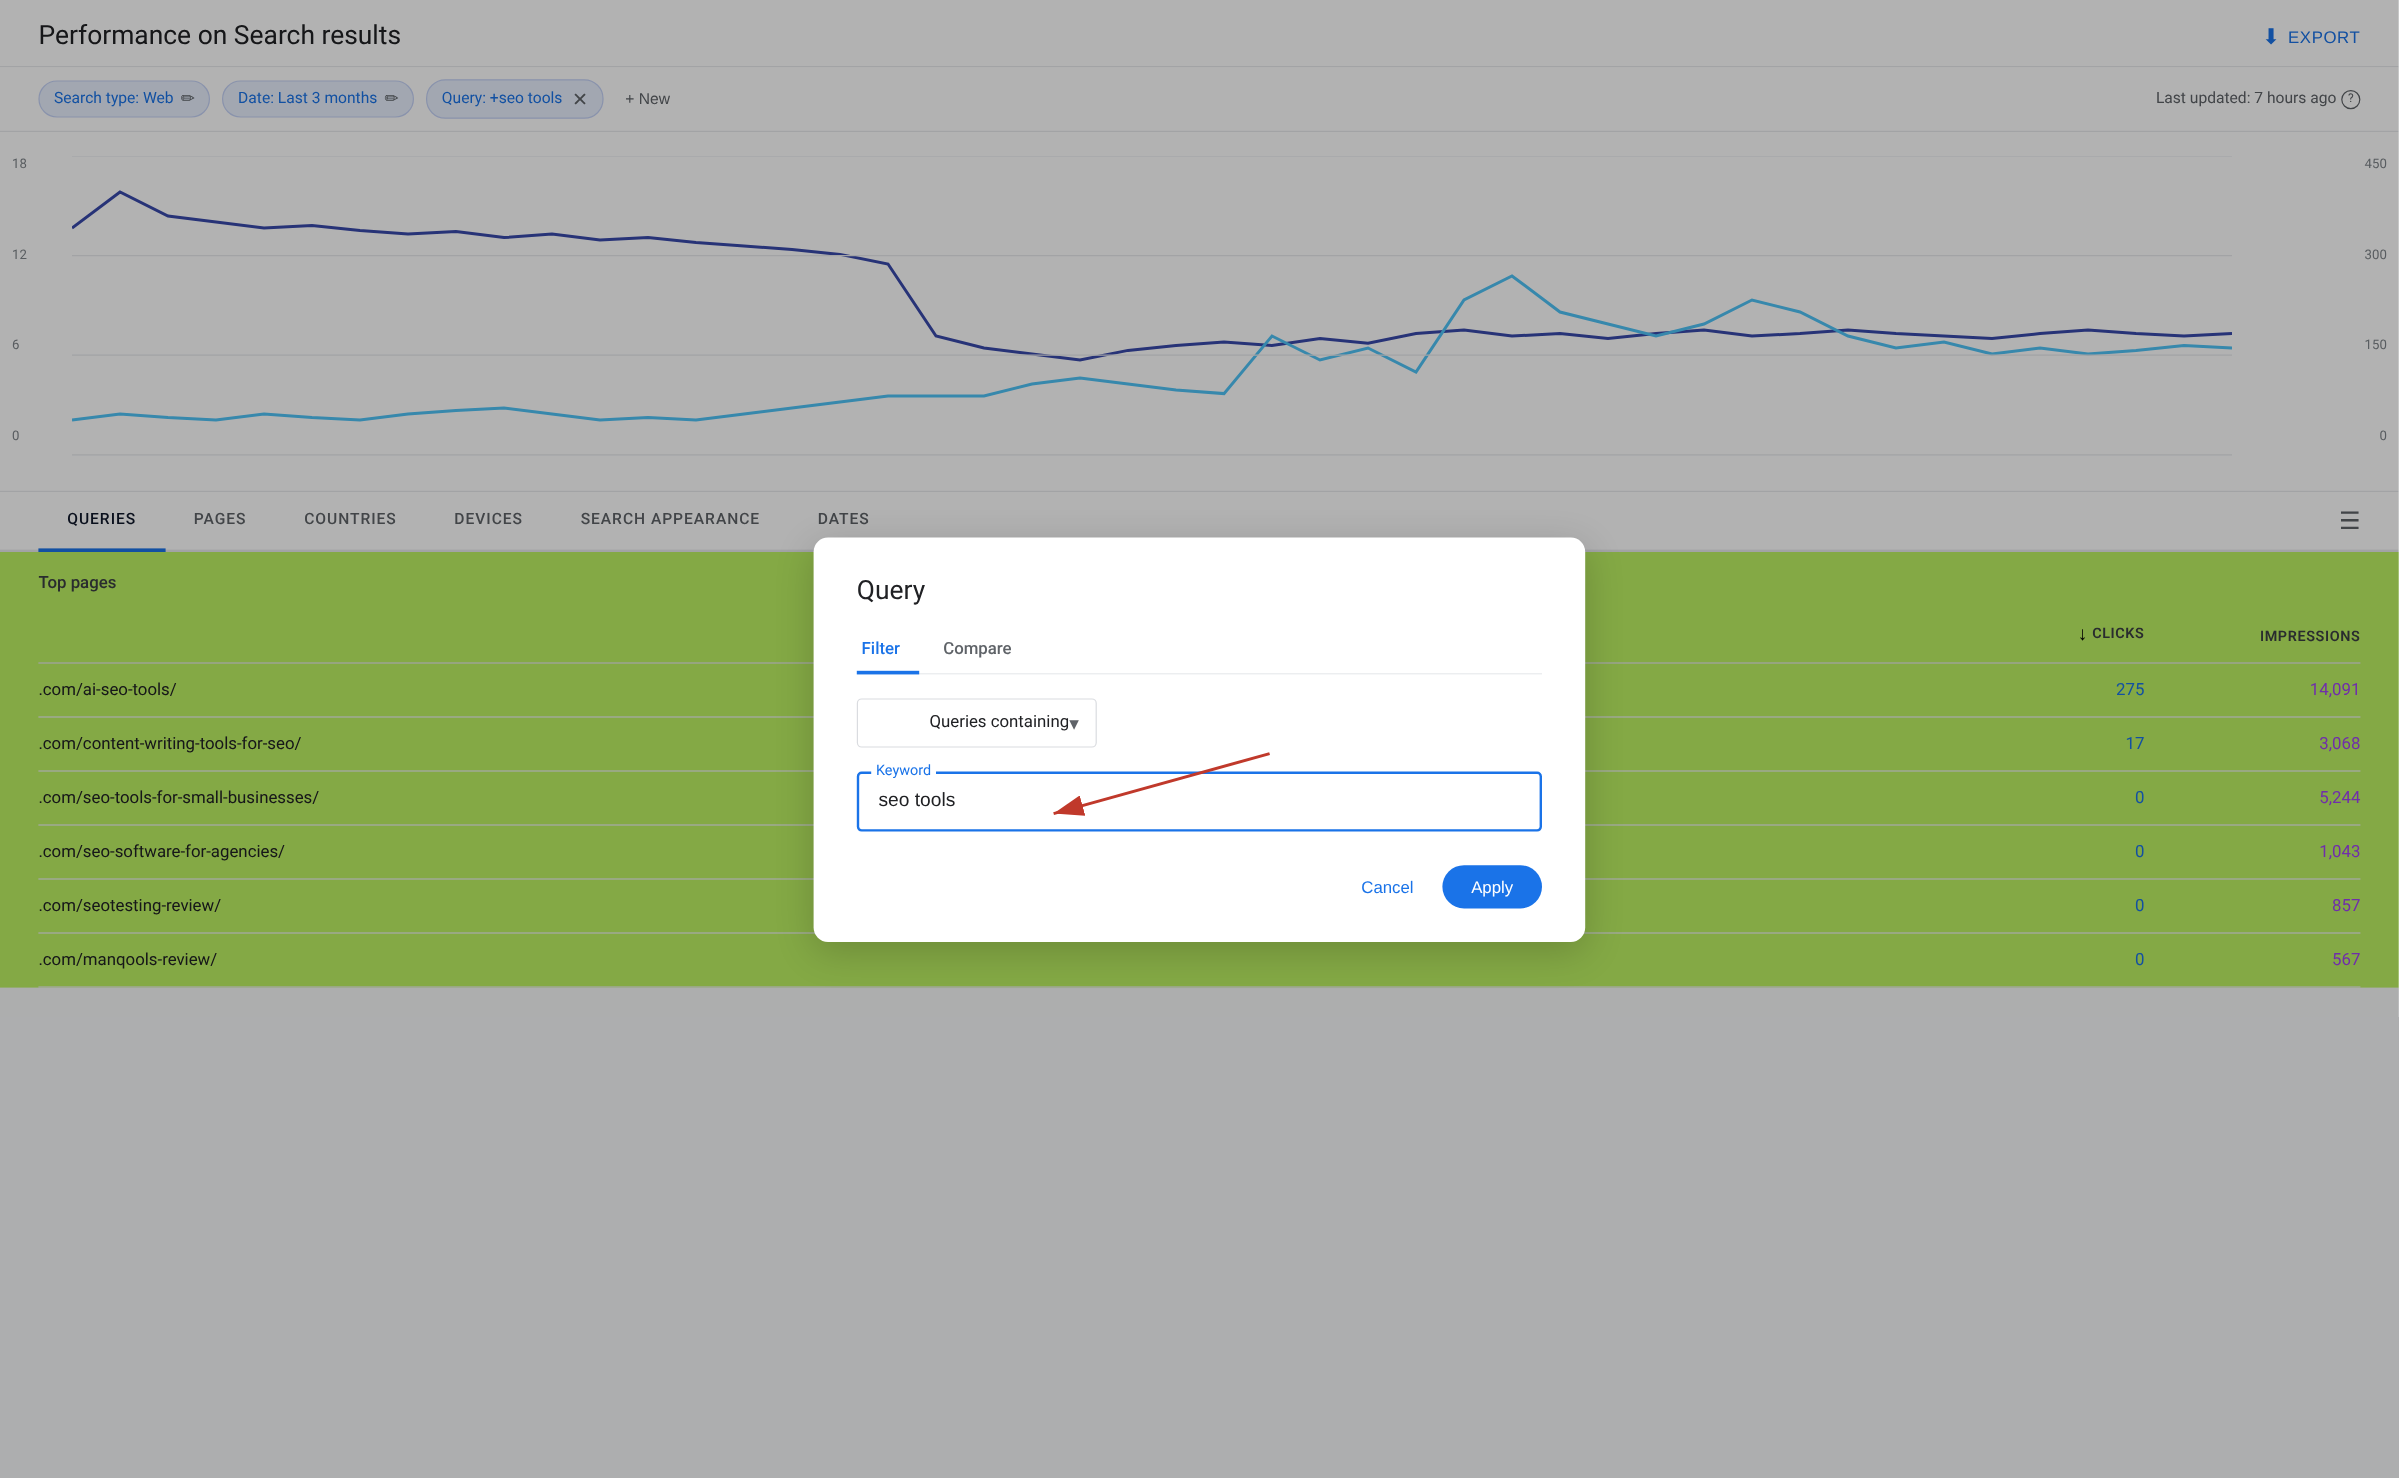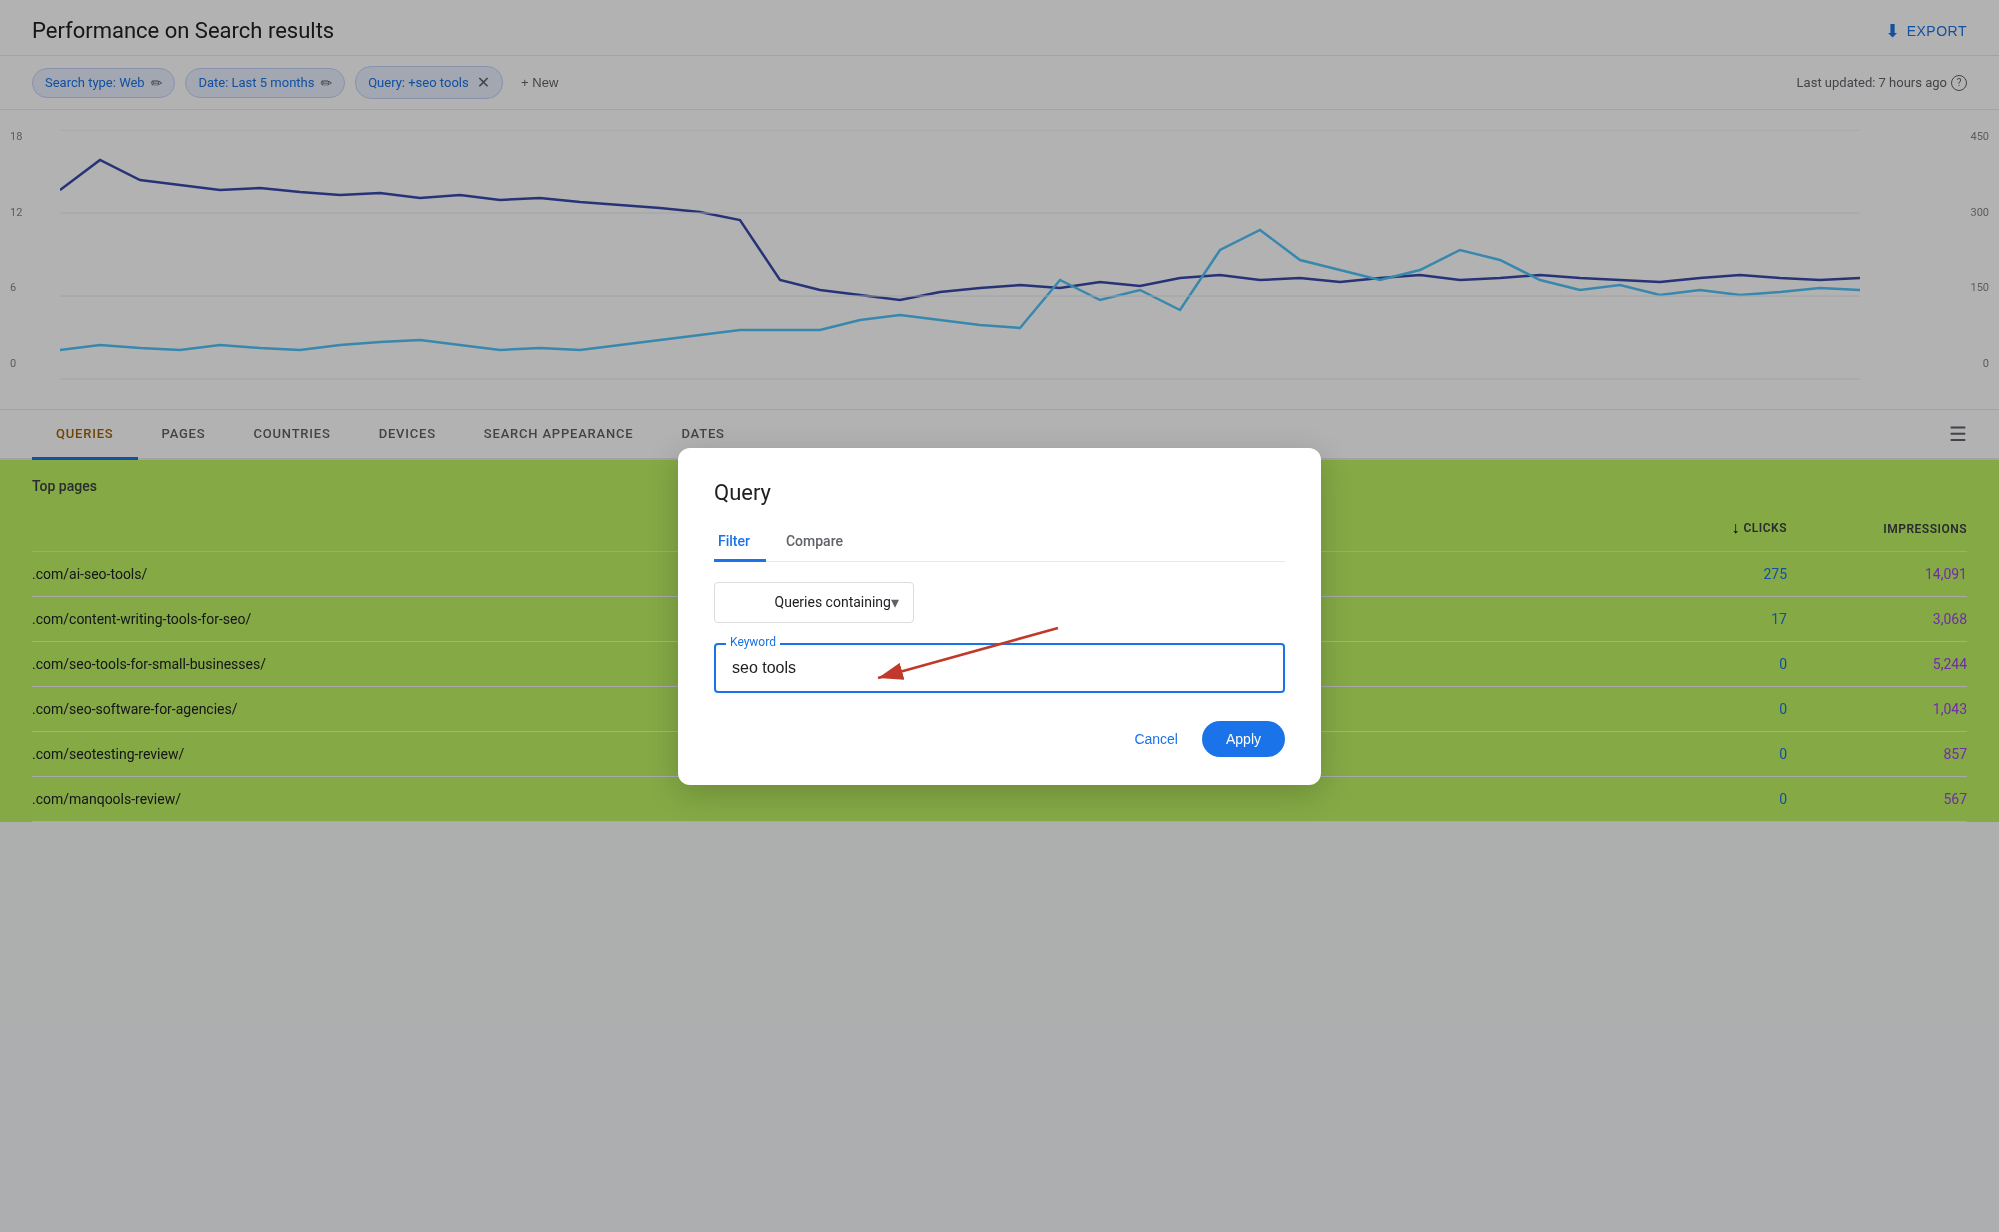--- a/index.html
+++ b/index.html
@@ -167,21 +167,21 @@
       font-size: 13px;
       font-weight: 500;
       color: #5f6368;
       letter-spacing: 0.8px;
       cursor: pointer;
       border-bottom: 3px solid transparent;
       margin-bottom: -2px;
       text-transform: uppercase;
     }
     .tab-item.active {
-      color: #a16207;
+      color: #0f172a;
       border-bottom: 3px solid #1a73e8;
     }
     .filter-icon-right {
       margin-left: auto;
       cursor: pointer;
       color: #5f6368;
       font-size: 20px;
     }
 
     
@@ -362,21 +362,21 @@
     <span>EXPORT</span>
   </button>
 </div>
 
 <div class="filter-bar">
   <div class="filter-chip">
     <span>Search type: Web</span>
     <span class="chip-icon">✏</span>
   </div>
   <div class="filter-chip">
-    <span>Date: Last 5 months</span>
+    <span>Date: Last 3 months</span>
     <span class="chip-icon">✏</span>
   </div>
   <div class="filter-chip">
     <span>Query: +seo tools</span>
     <span class="chip-close">✕</span>
   </div>
   <button class="new-btn">
     <span>+ New</span>
   </button>
   <div class="last-updated">

